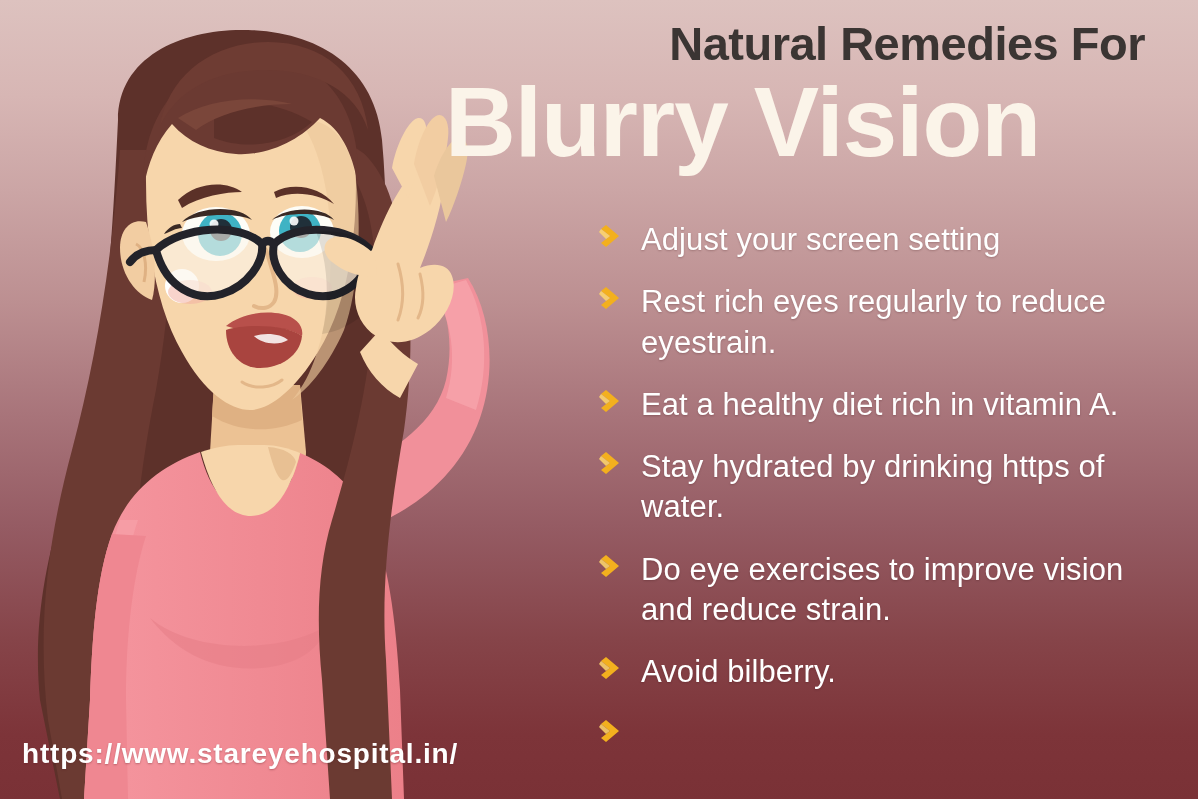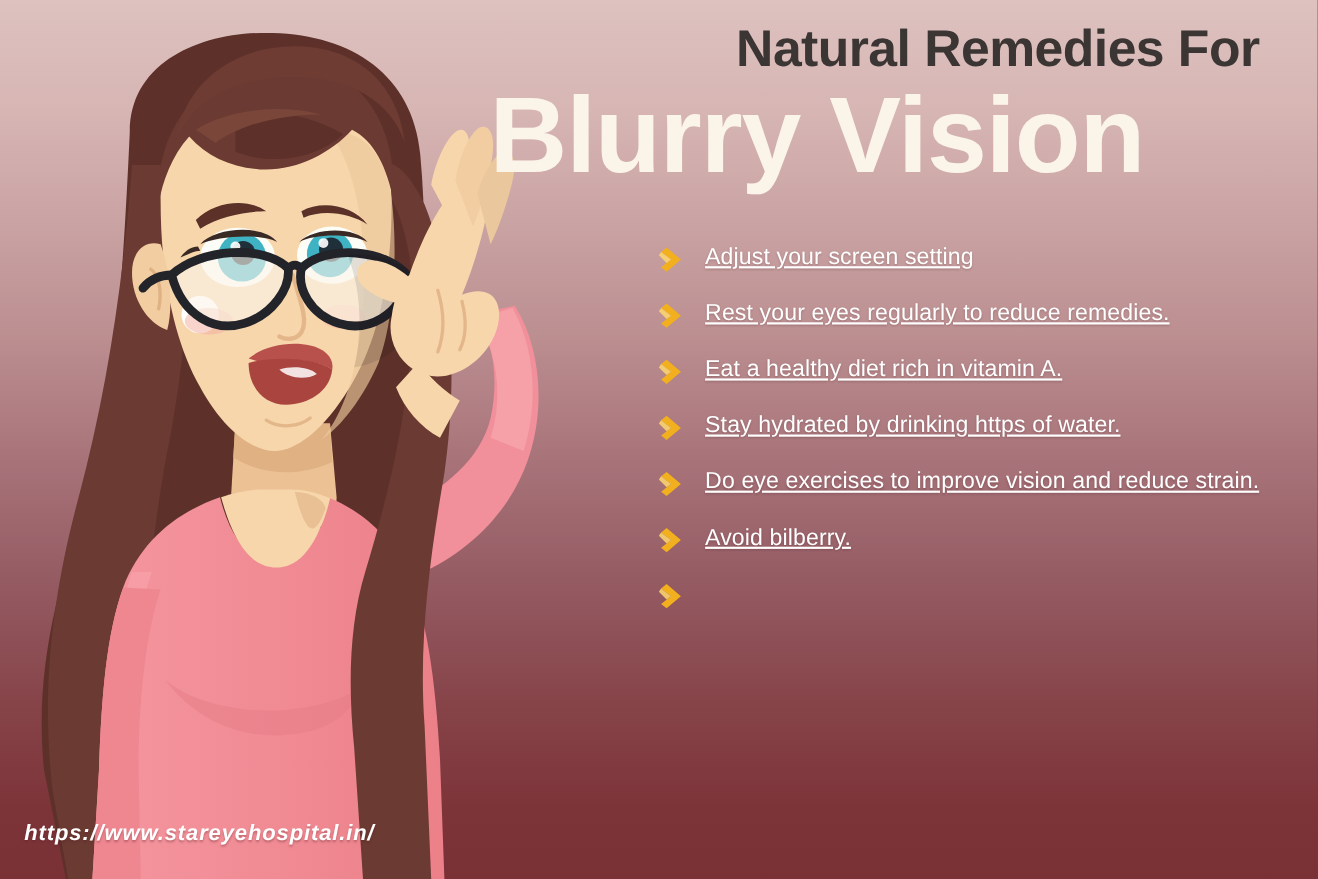--- a/index.html
+++ b/index.html
@@ -78,36 +78,34 @@
   .tip-row:last-child { margin-bottom:0; }
   .chev {
     flex:0 0 auto;
     width:28px;
     height:26px;
     margin-top:3px;
     margin-right:16px;
   }
   .chev svg { display:block; }
   .tip-text {
-    font-size:21px;
+    font-size:31px;
     color:#ffffff;
     line-height:1.30;
     letter-spacing:0.1px;
     text-shadow:0 1px 2px rgba(60,20,25,0.25);
-    text-decoration:underline;
   }
 
   
   #site-url {
     position:absolute;
     left:22px;
     bottom:29px;
-    font-size:20px;
+    font-size:28px;
     font-weight:bold;
-    font-style:italic;
     color:#ffffff;
     letter-spacing:0.8px;
     text-shadow:0 1px 2px rgba(90,30,35,0.35);
     white-space:nowrap;
   }
 </style>
 </head>
 <body>
 
 <div id="poster">
@@ -278,21 +276,21 @@
       <span class="tip-text">Adjust your screen setting</span>
     </div>
 
     <div class="tip-row">
       <span class="chev">
         <svg width="28" height="26" viewBox="0 0 28 26">
           <path d="M4 20 L13 13 L4 6 L9 2 L22 13 L9 24 Z" fill="#f3b01e"></path>
           <path d="M4 6 L13 13 L9 16 L2 9 Z" fill="#ffd86b" opacity="0.85"></path>
         </svg>
       </span>
-      <span class="tip-text">Rest your eyes regularly to reduce remedies.</span>
+      <span class="tip-text">Rest rich eyes regularly to reduce eyestrain.</span>
     </div>
 
     <div class="tip-row">
       <span class="chev">
         <svg width="28" height="26" viewBox="0 0 28 26">
           <path d="M4 20 L13 13 L4 6 L9 2 L22 13 L9 24 Z" fill="#f3b01e"></path>
           <path d="M4 6 L13 13 L9 16 L2 9 Z" fill="#ffd86b" opacity="0.85"></path>
         </svg>
       </span>
       <span class="tip-text">Eat a healthy diet rich in vitamin A.</span>

